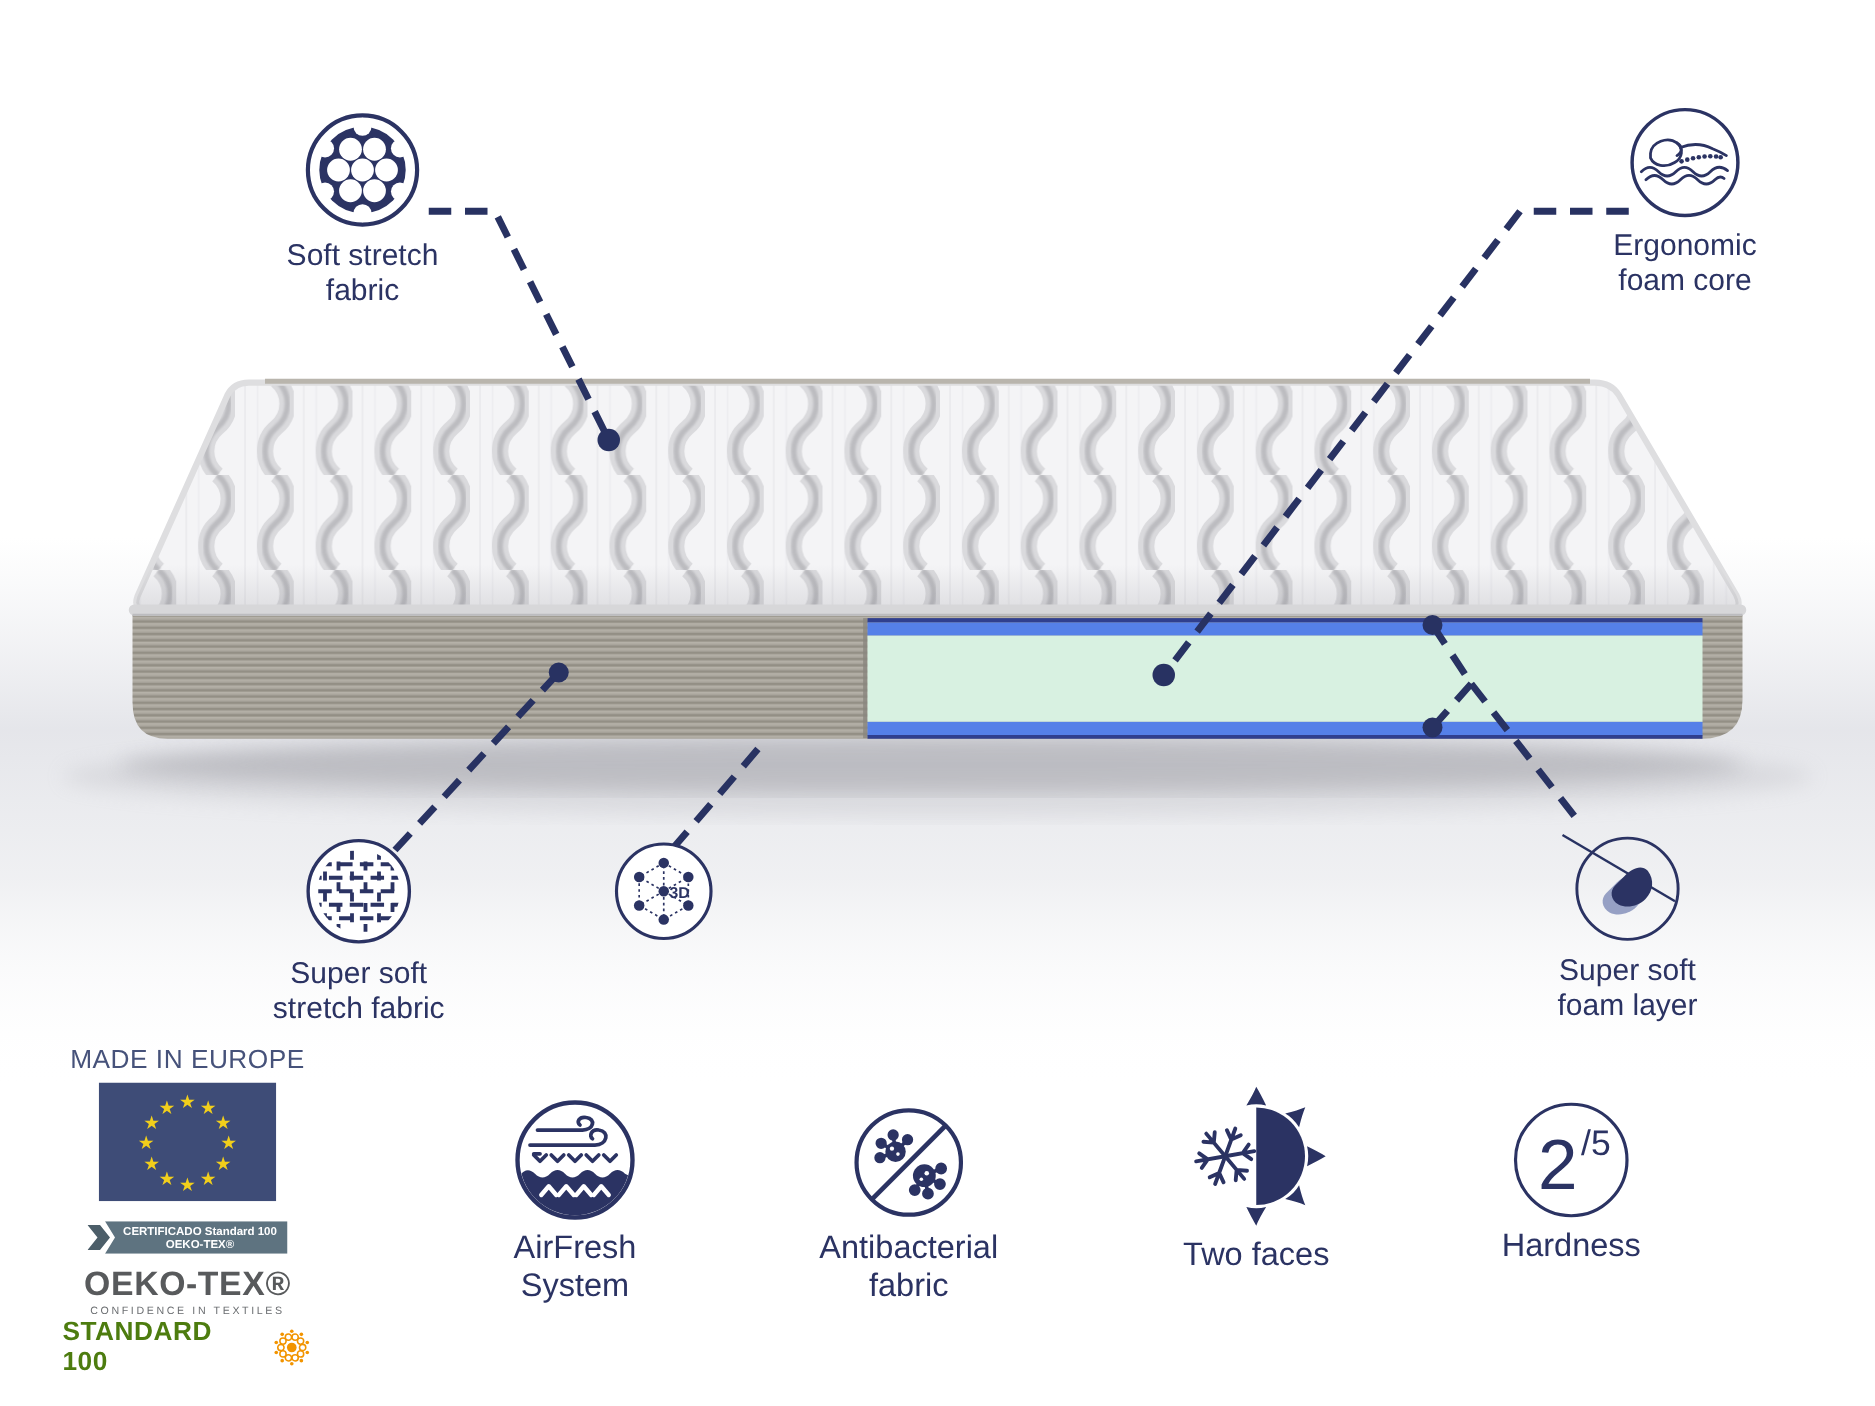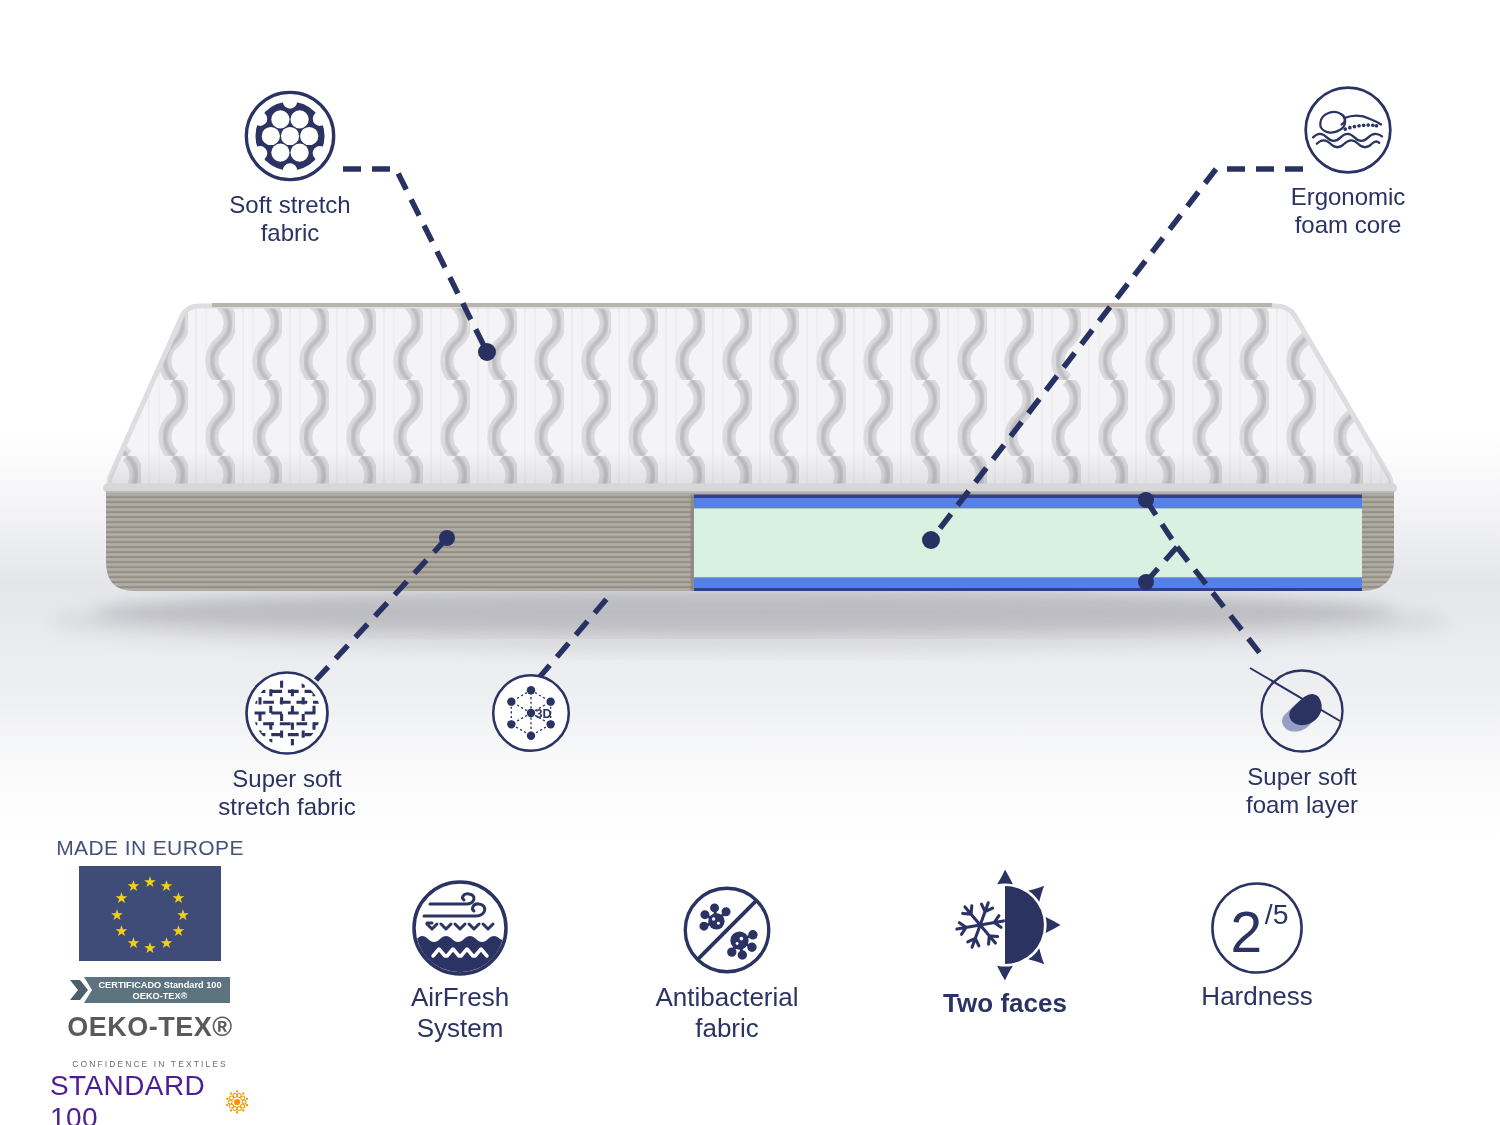--- a/index.html
+++ b/index.html
@@ -12,23 +12,23 @@
   .feature .label{text-align:center;color:#2b3363;font-size:26px;line-height:31px;margin-top:4px;}
   .label div:empty{display:none;}
   .icon{display:block;}
   
   #eu-badge{position:absolute;left:50px;top:836px;width:200px;display:flex;flex-direction:column;align-items:center;}
   .made-in{font-size:21px;letter-spacing:.4px;color:#46527a;}
   .flag-svg{display:block;margin-top:6px;}
   .ribbon-svg{display:block;margin-top:16px;}
   .oeko{margin-top:9px;display:flex;flex-direction:column;align-items:center;}
   .oeko-brand{font-size:27px;font-weight:bold;color:#585a5c;letter-spacing:.5px;}
-  .oeko-sub{font-size:8.5px;letter-spacing:2.1px;color:#6a6d70;margin-top:16px;}
+  .oeko-sub{font-size:8.5px;letter-spacing:2.1px;color:#6a6d70;margin-top:0;}
   .oeko-row{display:flex;align-items:center;gap:6px;margin-top:1px;}
-  .oeko-standard{font-size:28px;font-weight:normal;color:#4c1d95;letter-spacing:.4px;}
+  .oeko-standard{font-size:21px;font-weight:bold;color:#4d7c0f;letter-spacing:.4px;}
 </style>
 </head>
 <body>
 
 <div id="stage">
 
   <svg id="scene" width="1500" height="1125" viewBox="0 0 1500 1125">
     <defs>
       <linearGradient id="bgGrad" x1="0" y1="0" x2="0" y2="1">
         <stop offset="0" stop-color="#e8e9ed" stop-opacity="0"></stop>
@@ -343,21 +343,21 @@
             <path d="M0,0 H20 M12,0 L17,-5 M12,0 L17,5"></path>
           </g>
         <g transform="rotate(-250)">
             <path d="M0,0 H20 M12,0 L17,-5 M12,0 L17,5"></path>
           </g>
         <g transform="rotate(-310)">
             <path d="M0,0 H20 M12,0 L17,-5 M12,0 L17,5"></path>
           </g>
       </g>
     </svg>
-    <div class="label" style="margin-top:-2px;font-weight:bold;">
+    <div class="label" style="margin-top:-2px;">
       <div>Two faces</div>
 
     </div>
   </div>
 
   <div class="feature" style="left:1127px;top:879px;">
     <svg class="icon" width="98" height="98" viewBox="-50 -50 100 100">
       <circle r="45.5" fill="#fff" stroke="#2b3363" stroke-width="2.6"></circle>
       <text x="-11" y="24" font-size="58" fill="#2b3363" text-anchor="middle">2</text>
       <text x="8" y="-4" font-size="29" fill="#2b3363" text-anchor="start">/5</text>

